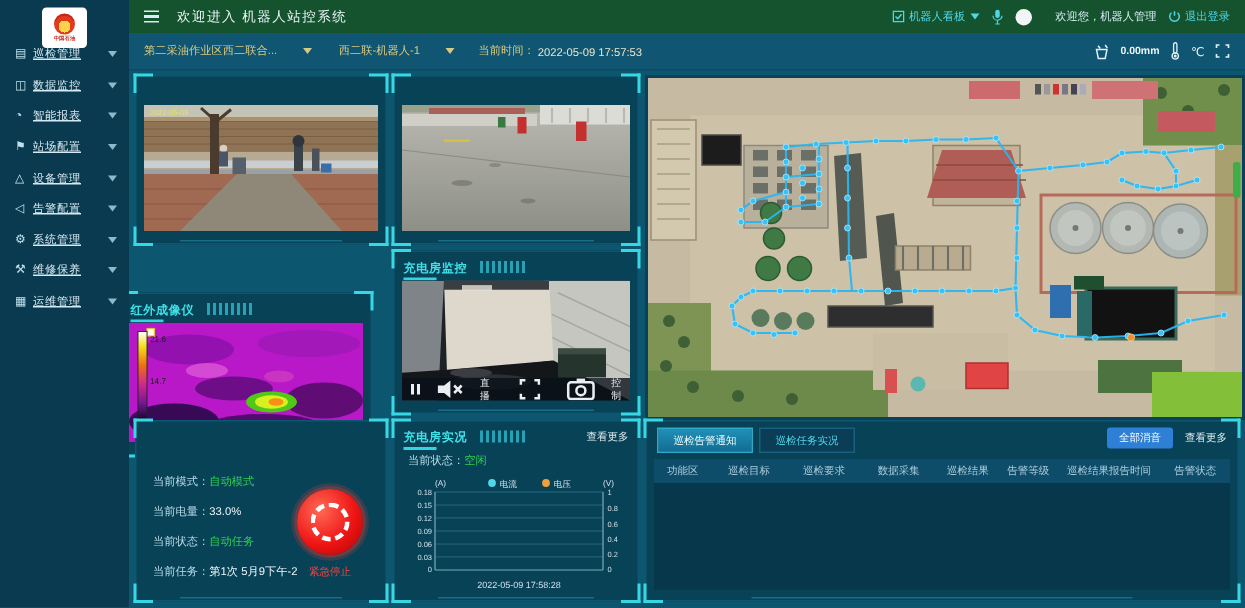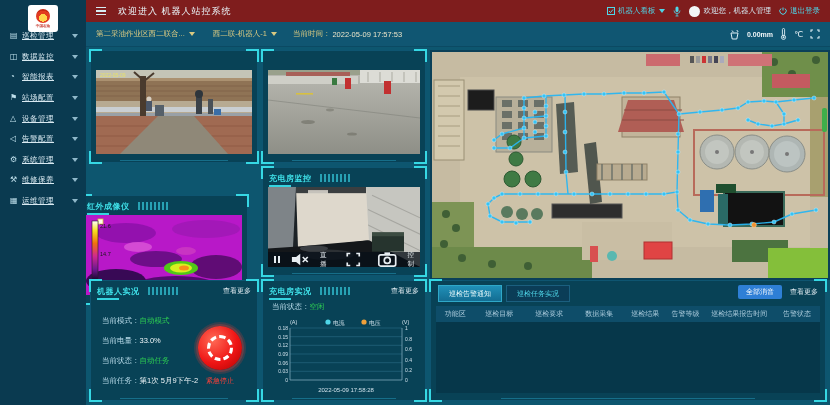--- a/index.html
+++ b/index.html
@@ -13,33 +13,33 @@
             background:radial-gradient(circle at 50% 62%,#ffd24a 0 4px,#e23a1f 4px 7px,#c62814 7px);}
   .logo-txt{font-size:4px;color:#c0261a;transform:scale(.9);line-height:4px;margin-top:1px;font-weight:bold;}
   .menu{position:absolute;left:0;top:26px;right:0;list-style:none;margin:0;padding:0;}
   .mi{height:20.6px;display:flex;align-items:center;padding:0 8px 0 10px;cursor:pointer;}
   .mi-ic{width:12px;font-size:8px;color:#bfe0ec;line-height:1;}
   .mi-lb{flex:1;font-size:7.5px;color:#d8e9f1;letter-spacing:.5px;text-decoration:underline;}
   .mi-cv{width:0;height:0;border-left:3px solid transparent;border-right:3px solid transparent;
          border-top:4px solid #8fb8c9;}
   
   .hatch{background-image:repeating-linear-gradient(135deg,rgba(255,255,255,.05) 0 1px,transparent 1px 5px);}
-  .topbar{position:absolute;left:86px;top:0;width:744px;height:22px;background:#7f1d1d;z-index:4;
+  .topbar{position:absolute;left:86px;top:0;width:744px;height:22px;background:#14532d;z-index:4;
           display:flex;align-items:center;}
   .burger{margin-left:10px;width:10px;display:flex;flex-direction:column;gap:2px;cursor:pointer;}
   .burger i{display:block;height:1.5px;background:#d7ecf3;}
   .app-title{margin-left:12px;font-size:9px;color:#eaf6fa;letter-spacing:1px;}
   .top-right{margin-left:auto;display:flex;align-items:center;gap:8px;padding-right:10px;}
   .cyan-link{font-size:7.5px;color:#4fd6e8;display:flex;align-items:center;gap:3px;cursor:pointer;}
-  .welcome{font-size:7.5px;color:#d5e9f2;display:flex;align-items:center;gap:4px;}
+  .welcome{font-size:7.5px;color:#d5e9f2;display:flex;align-items:center;gap:16px;}
   .avatar{width:11px;height:11px;border-radius:50%;background:#f2f5f6;}
   .caret{width:0;height:0;border-left:3px solid transparent;border-right:3px solid transparent;border-top:4px solid #4fd6e8;}
   .toolbar{position:absolute;left:86px;top:22px;width:744px;height:24px;background:#105672;z-index:4;
            display:flex;align-items:center;border-bottom:1px solid #0b4a63;}
-  .sel{display:flex;align-items:center;gap:4px;font-size:7.5px;color:#d9c981;margin-left:10px;cursor:pointer;}
+  .sel{display:flex;align-items:center;gap:17px;font-size:7.5px;color:#d9c981;margin-left:10px;cursor:pointer;}
   .sel .caret{border-top-color:#d9c981;}
   .time-lb{margin-left:16px;font-size:7.5px;color:#d9c981;}
   .time-val{font-size:7.5px;color:#e9e4c9;margin-left:2px;}
   .tool-right{margin-left:auto;display:flex;align-items:center;gap:7px;padding-right:10px;}
   .rain-val{font-size:7px;font-weight:bold;color:#f0f6f8;}
   .celsius{font-size:8px;color:#e8f2f6;}
   
   .pnl{position:absolute;background:#084256;box-shadow:inset 0 0 0 1px #0e5571;z-index:3;}
   .pnl::before,.pnl::after,.bcx::before,.bcx::after{content:"";position:absolute;width:11px;height:11px;z-index:6;}
   .pnl::before{left:-1px;top:-1px;border-left:2px solid #36d8e4;border-top:2px solid #36d8e4;}
@@ -353,25 +353,20 @@
         <rect x="3.5" y="0.2" width="3" height="1.4" fill="#e8eef2"></rect>
         </svg>
       <span class="vtxt">控制</span>
     </div>
   </div>
 </div>
 
 <div class="pnl" style="left:90px;top:280px;width:168px;height:121px;">
   <div class="bcx"></div>
     <div class="bline"></div>
-  <div class="ph">
-      <span class="pt">机器人实况</span>
-      <span class="bcbar"></span>
-      <span class="more">查看更多</span>
-    </div>
   <div class="st-row" style="top:36px;">
     <span>当前模式：</span><span class="st-val green">自动模式</span></div>
   <div class="st-row" style="top:56px;">
     <span>当前电量：</span><span class="st-val">33.0%</span></div>
   <div class="st-row" style="top:76px;">
     <span>当前状态：</span><span class="st-val green">自动任务</span></div>
   <div class="st-row" style="top:96px;">
     <span>当前任务：</span><span class="st-val">第1次 5月9下午-2</span></div>
   <div class="estop"></div>
   <div class="estop-lb">紧急停止</div>

